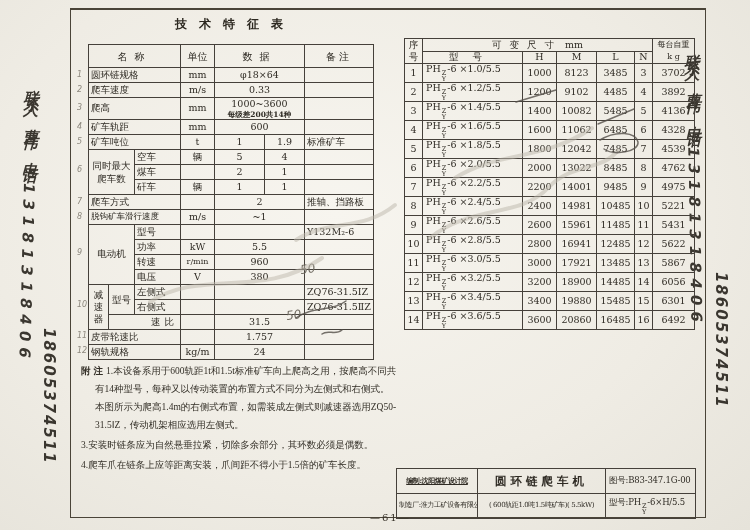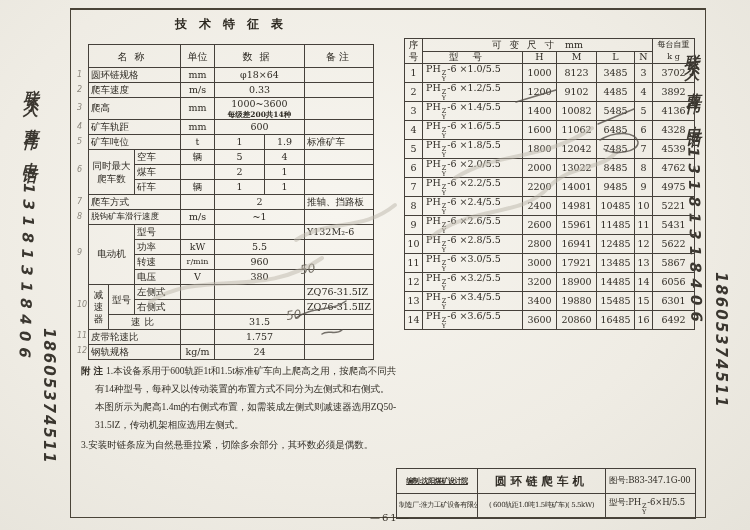--- a/index.html
+++ b/index.html
@@ -214,21 +214,21 @@
     <td colspan="2"></td>
     <td class="lbl">ZQ76-31.5ⅠZ</td>
   </tr>
   <tr>
     <td class="lbl">右侧式</td>
     <td></td>
     <td colspan="2"></td>
     <td class="lbl">ZQ76-31.5ⅡZ</td>
   </tr>
   <tr>
-    <td colspan="2" class="ctr" style="letter-spacing:4px;">速比</td>
+    <td colspan="2" class="ctr" style="letter-spacing:4px;text-align:right;">速比</td>
     <td></td>
     <td colspan="2" class="ctr">31.5</td>
     <td></td>
   </tr>
   <tr>
     <td colspan="3" class="lbl">皮带轮速比</td>
     <td></td>
     <td colspan="2" class="ctr">1.757</td>
     <td></td>
   </tr>
@@ -480,20 +480,21 @@
     <td>16485</td>
     <td>16</td>
     <td>6492</td>
   </tr>
 </tbody>
 </table>
 
 <div class="notes">
   <p class="note"><span class="nlabel">附注</span><span>1.本设备系用于600轨距1t和1.5t标准矿车向上爬高之用，按爬高不同共有14种型号，每种又以传动装置的布置方式不同分为左侧式和右侧式。本图所示为爬高1.4m的右侧式布置，如需装成左侧式则减速器选用ZQ50-31.5ⅠZ，传动机架相应选用左侧式。</span></p>
   <p class="note">3.安装时链条应为自然悬垂拉紧，切除多余部分，其环数必须是偶数。</p>
+  <p class="note">4.爬车爪在链条上应等距离安装，爪间距不得小于1.5倍的矿车长度。</p>
 </div>
 
 <table class="tblock">
   <colgroup>
       <col style="width:81px">
       <col style="width:128px">
       <col style="width:90px">
     </colgroup>
   <tbody>
       <tr>

